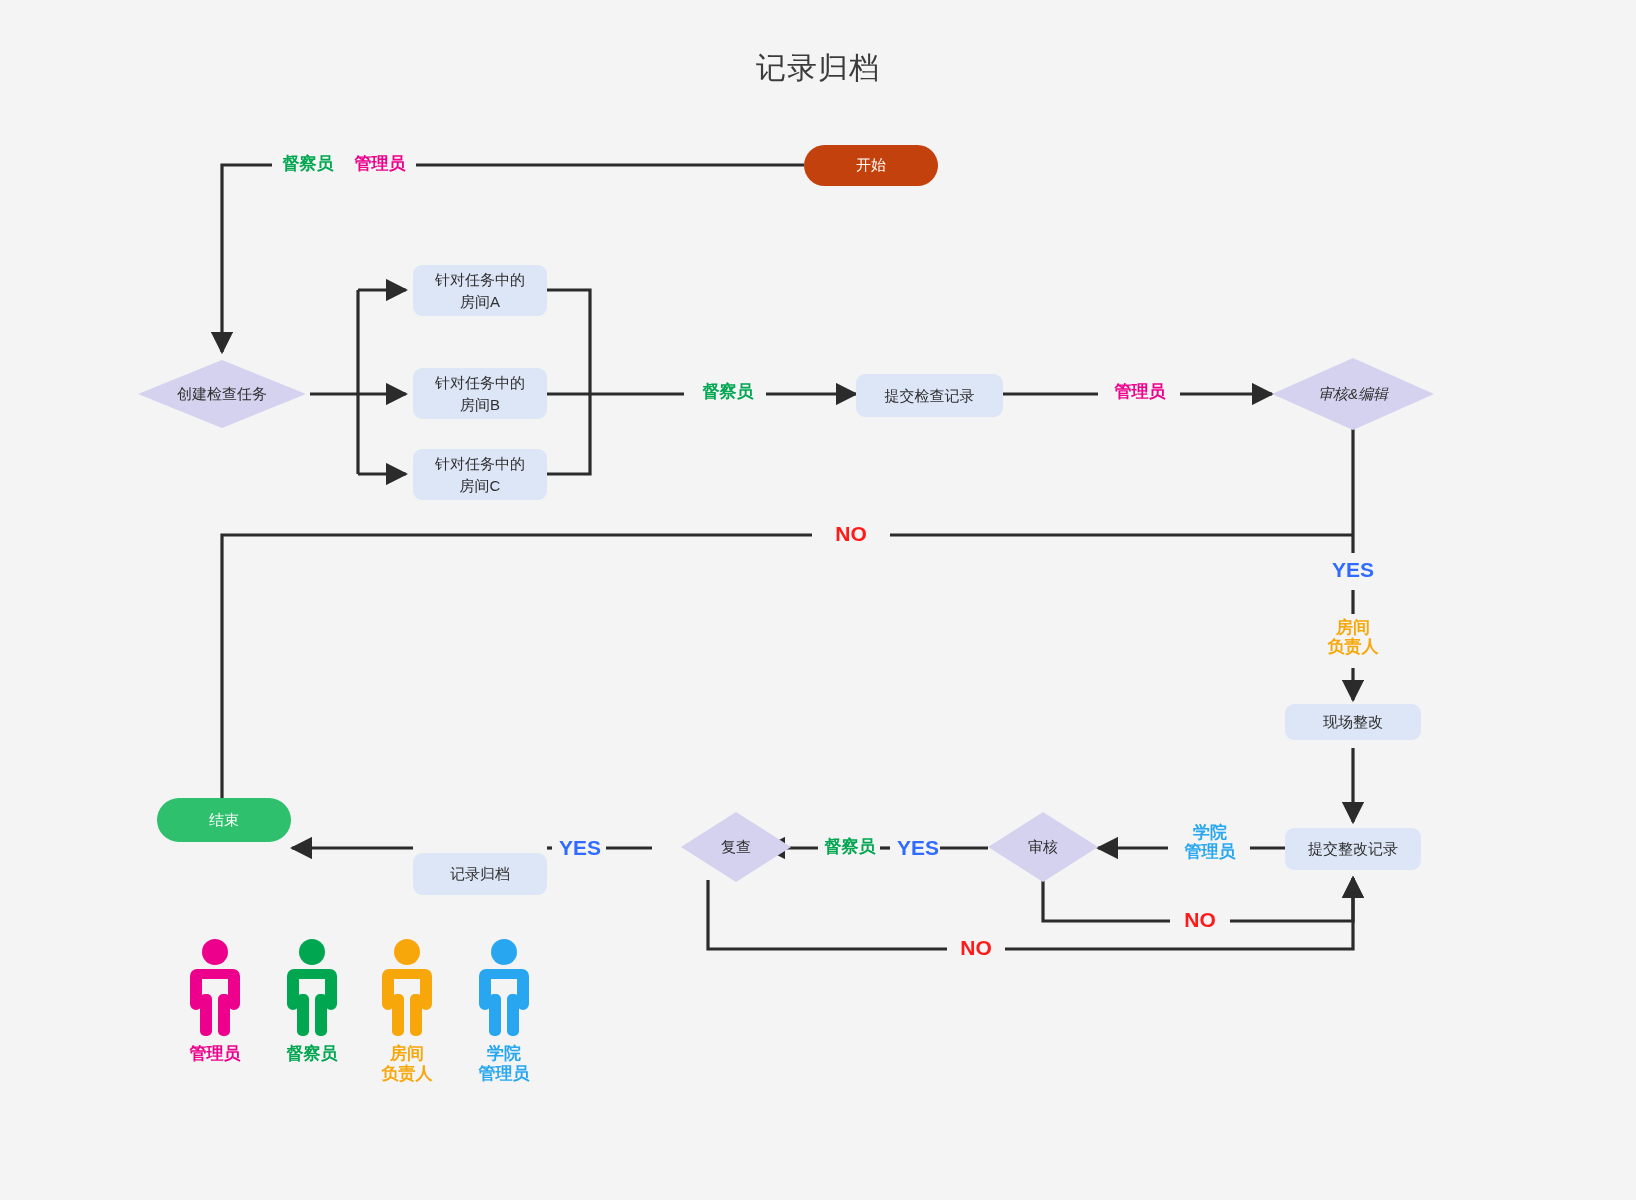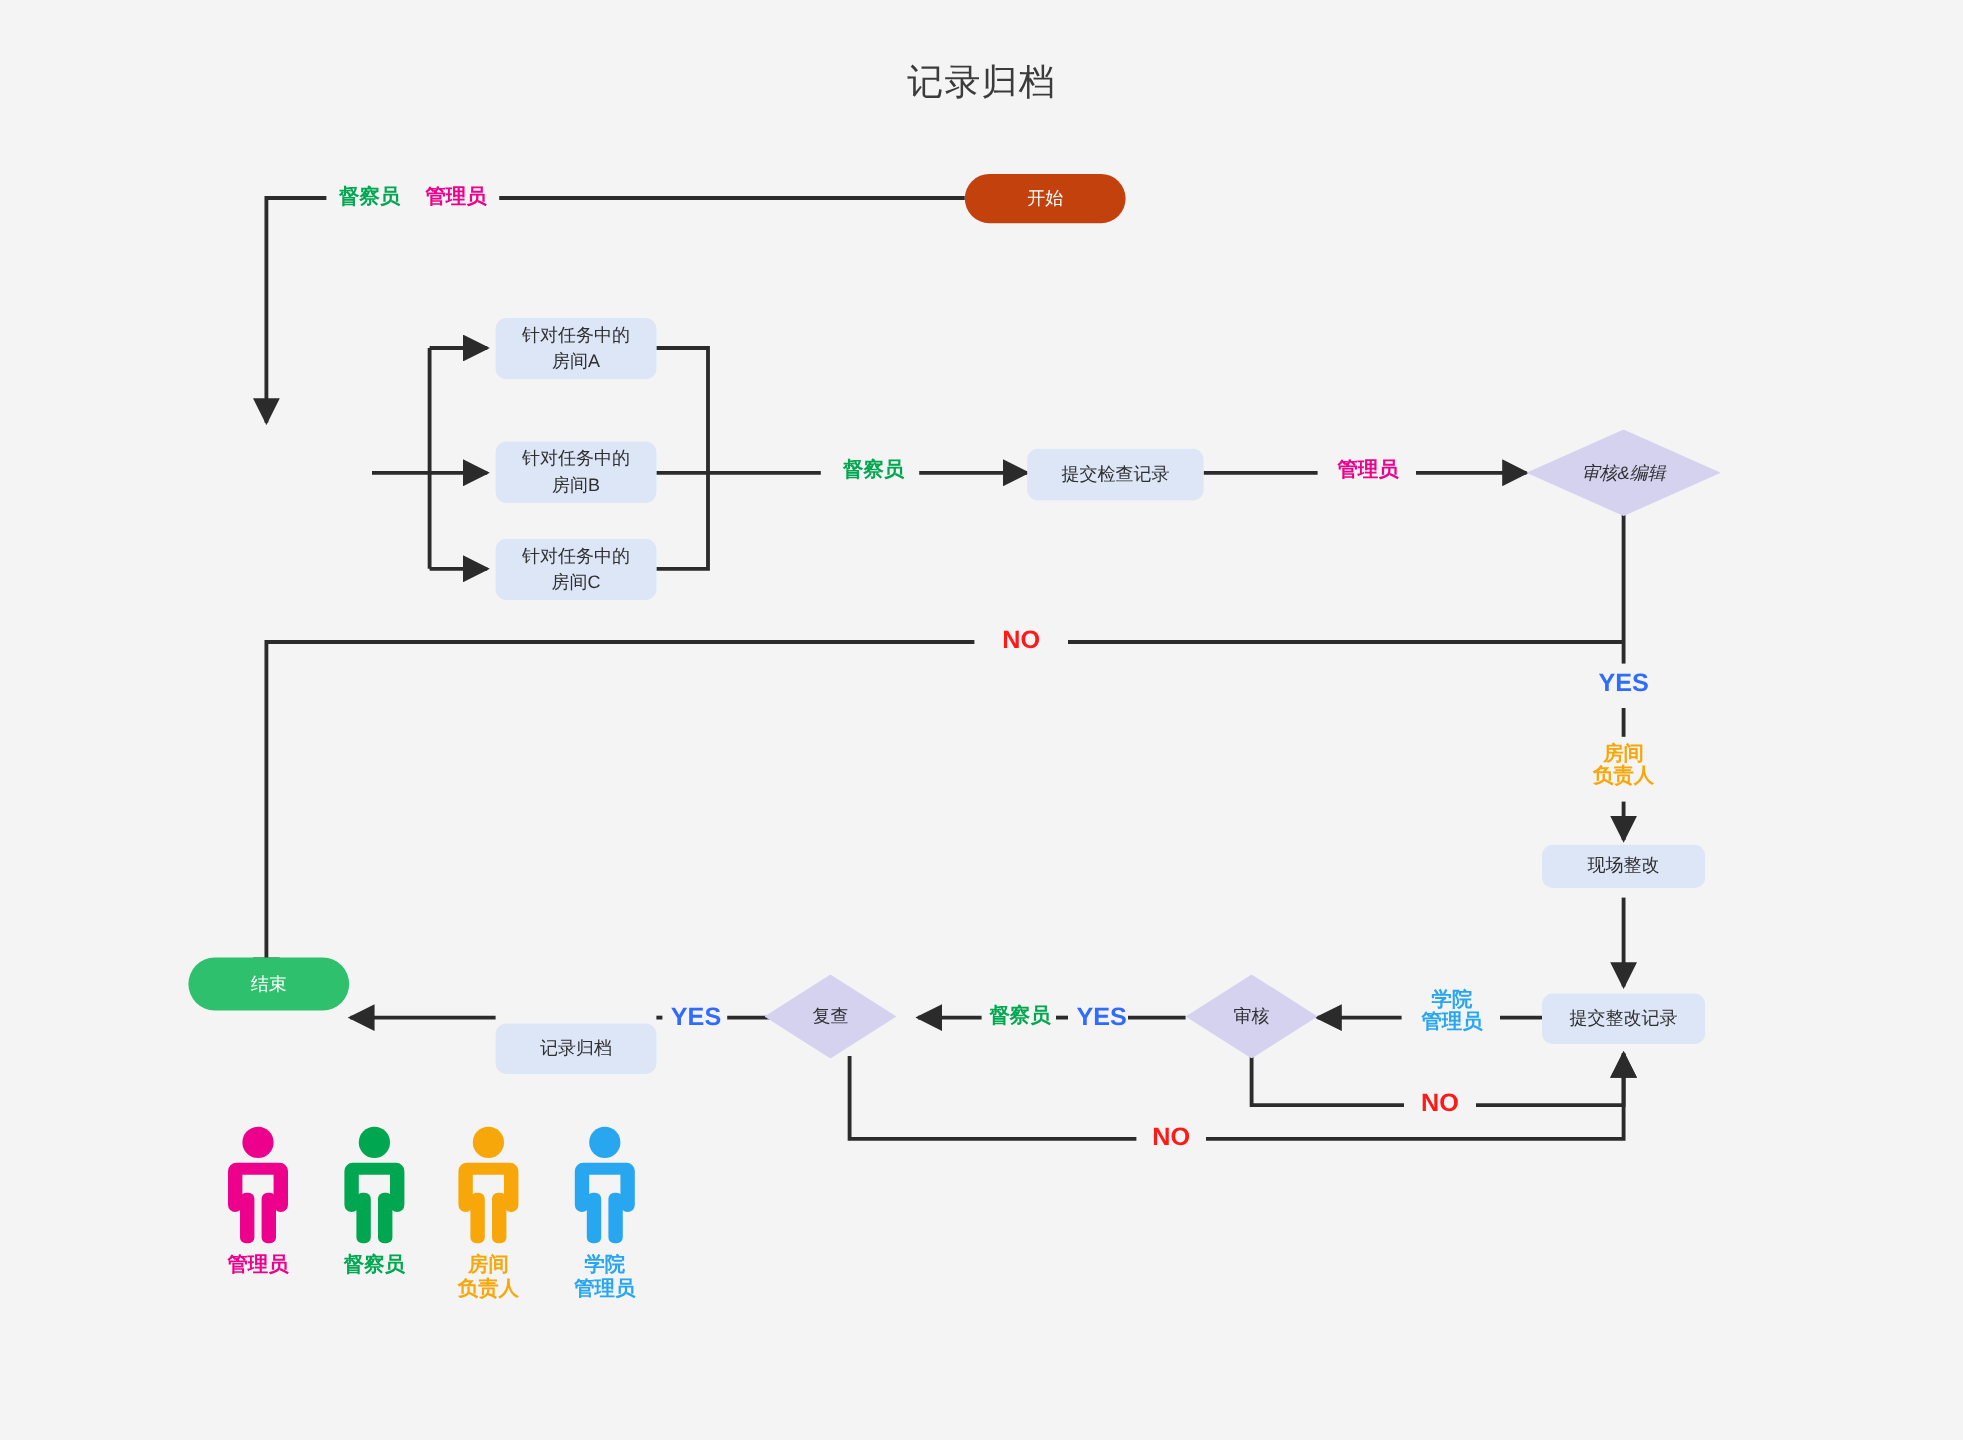--- a/index.html
+++ b/index.html
@@ -101,20 +101,24 @@
 
       <path d="M708,880 L708,949 L947,949"></path>
       <path d="M1005,949 L1353,949 L1353,878" marker-end="url(#ah)"></path>
     </g>
   </svg>
 
   <div class="node pill start" style="left:804px;top:145px;width:134px;height:41px;">
     <span>开始</span>
   </div>
 
+  <div class="node diamond" style="left:138px;top:360px;width:168px;height:68px;">
+    <span class="dshape"></span>
+    <span class="dlabel">创建检查任务</span>
+  </div>
 
   <div class="node rect" style="left:413px;top:265px;width:134px;height:51px;flex-direction:column;">
     <span>针对任务中的</span>
     <span>房间A</span>
   </div>
 
   <div class="node rect" style="left:413px;top:368px;width:134px;height:51px;flex-direction:column;">
     <span>针对任务中的</span>
     <span>房间B</span>
   </div>
@@ -139,21 +143,21 @@
 
   <div class="node rect" style="left:1285px;top:828px;width:136px;height:42px;">
     <span>提交整改记录</span>
   </div>
 
   <div class="node diamond" style="left:988px;top:812px;width:110px;height:70px;">
     <span class="dshape"></span>
     <span class="dlabel">审核</span>
   </div>
 
-  <div class="node diamond" style="left:637px;top:812px;width:110px;height:70px;">
+  <div class="node diamond" style="left:681px;top:812px;width:110px;height:70px;">
     <span class="dshape"></span>
     <span class="dlabel">复查</span>
   </div>
 
   <div class="node rect" style="left:413px;top:828px;width:134px;height:42px;margin-top:25px;">
     <span>记录归档</span>
   </div>
 
   <div class="node pill end" style="left:157px;top:798px;width:134px;height:44px;">
     <span>结束</span>

